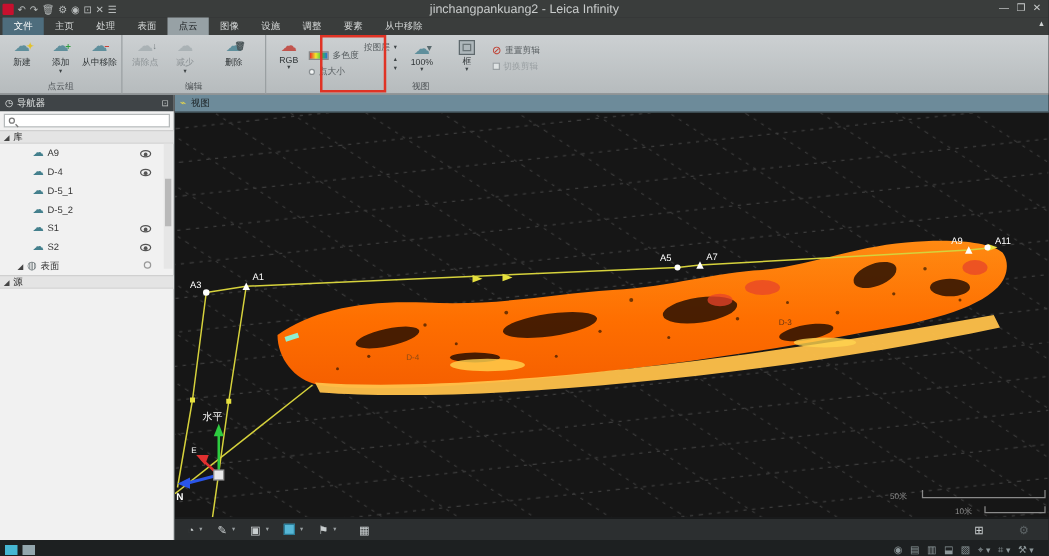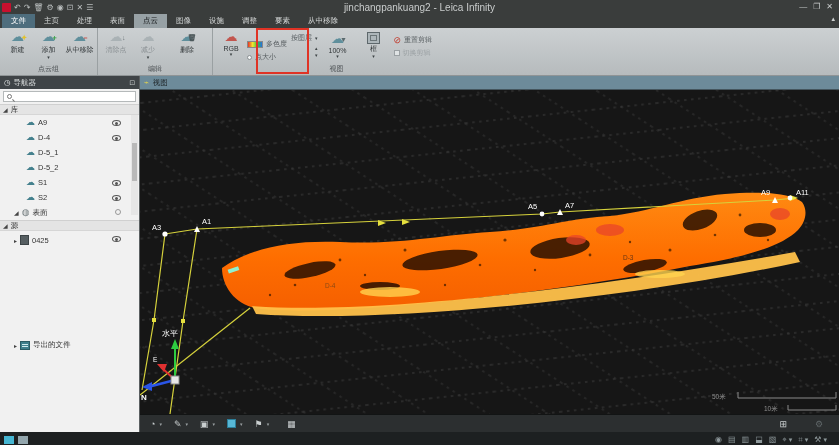--- a/index.html
+++ b/index.html
@@ -284,34 +284,23 @@
       </div>
       <div class="scrollv">
           <div class="thumb"></div>
         </div>
     </div>
 
     <div class="sechead">
       <span class="exp">◢</span>
       <span>源</span>
     </div>
-    <div class="trow l1" style="height:18px">
-      <span class="exp">▸</span>
-      <span class="srcicon"></span>
-      <span>0425</span>
-      <span class="eye"></span>
-    </div>
 
     <div style="flex:1"></div>
 
-    <div class="trow l1" style="height:18px">
-      <span class="exp">▸</span>
-      <span class="arcicon"></span>
-      <span>导出的文件</span>
-    </div>
     <div style="height:78px"></div>
   </div>
 
   <div class="viewport">
     <div class="vhead">
       <span class="tool">⌁</span>
       <span>视图</span>
     </div>
 
     <div class="canvas">

